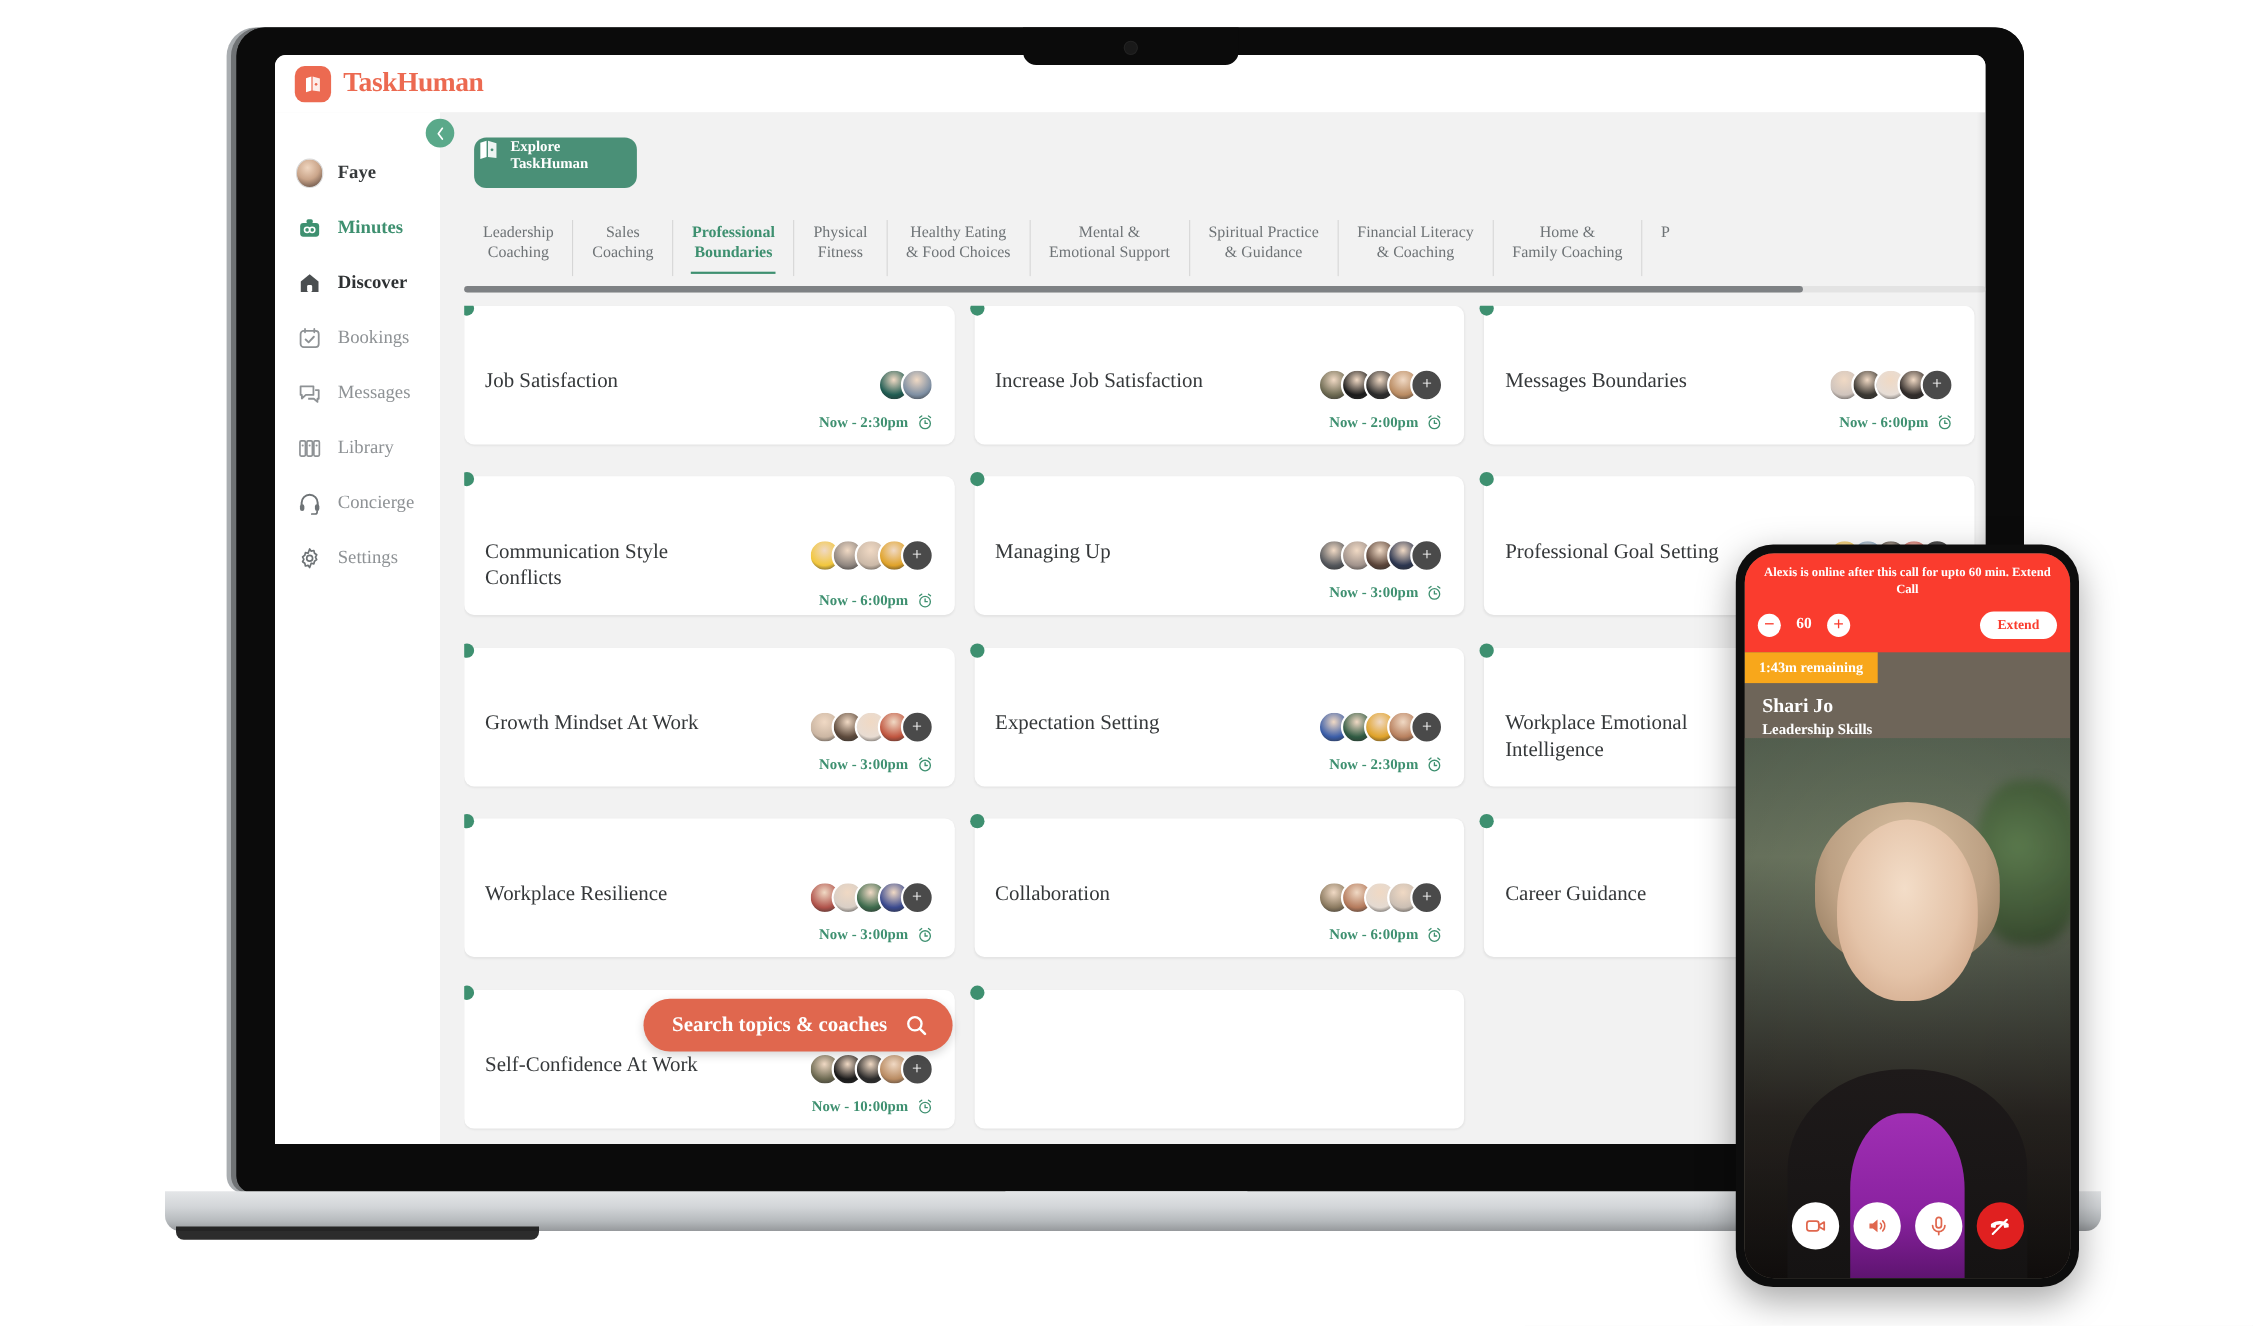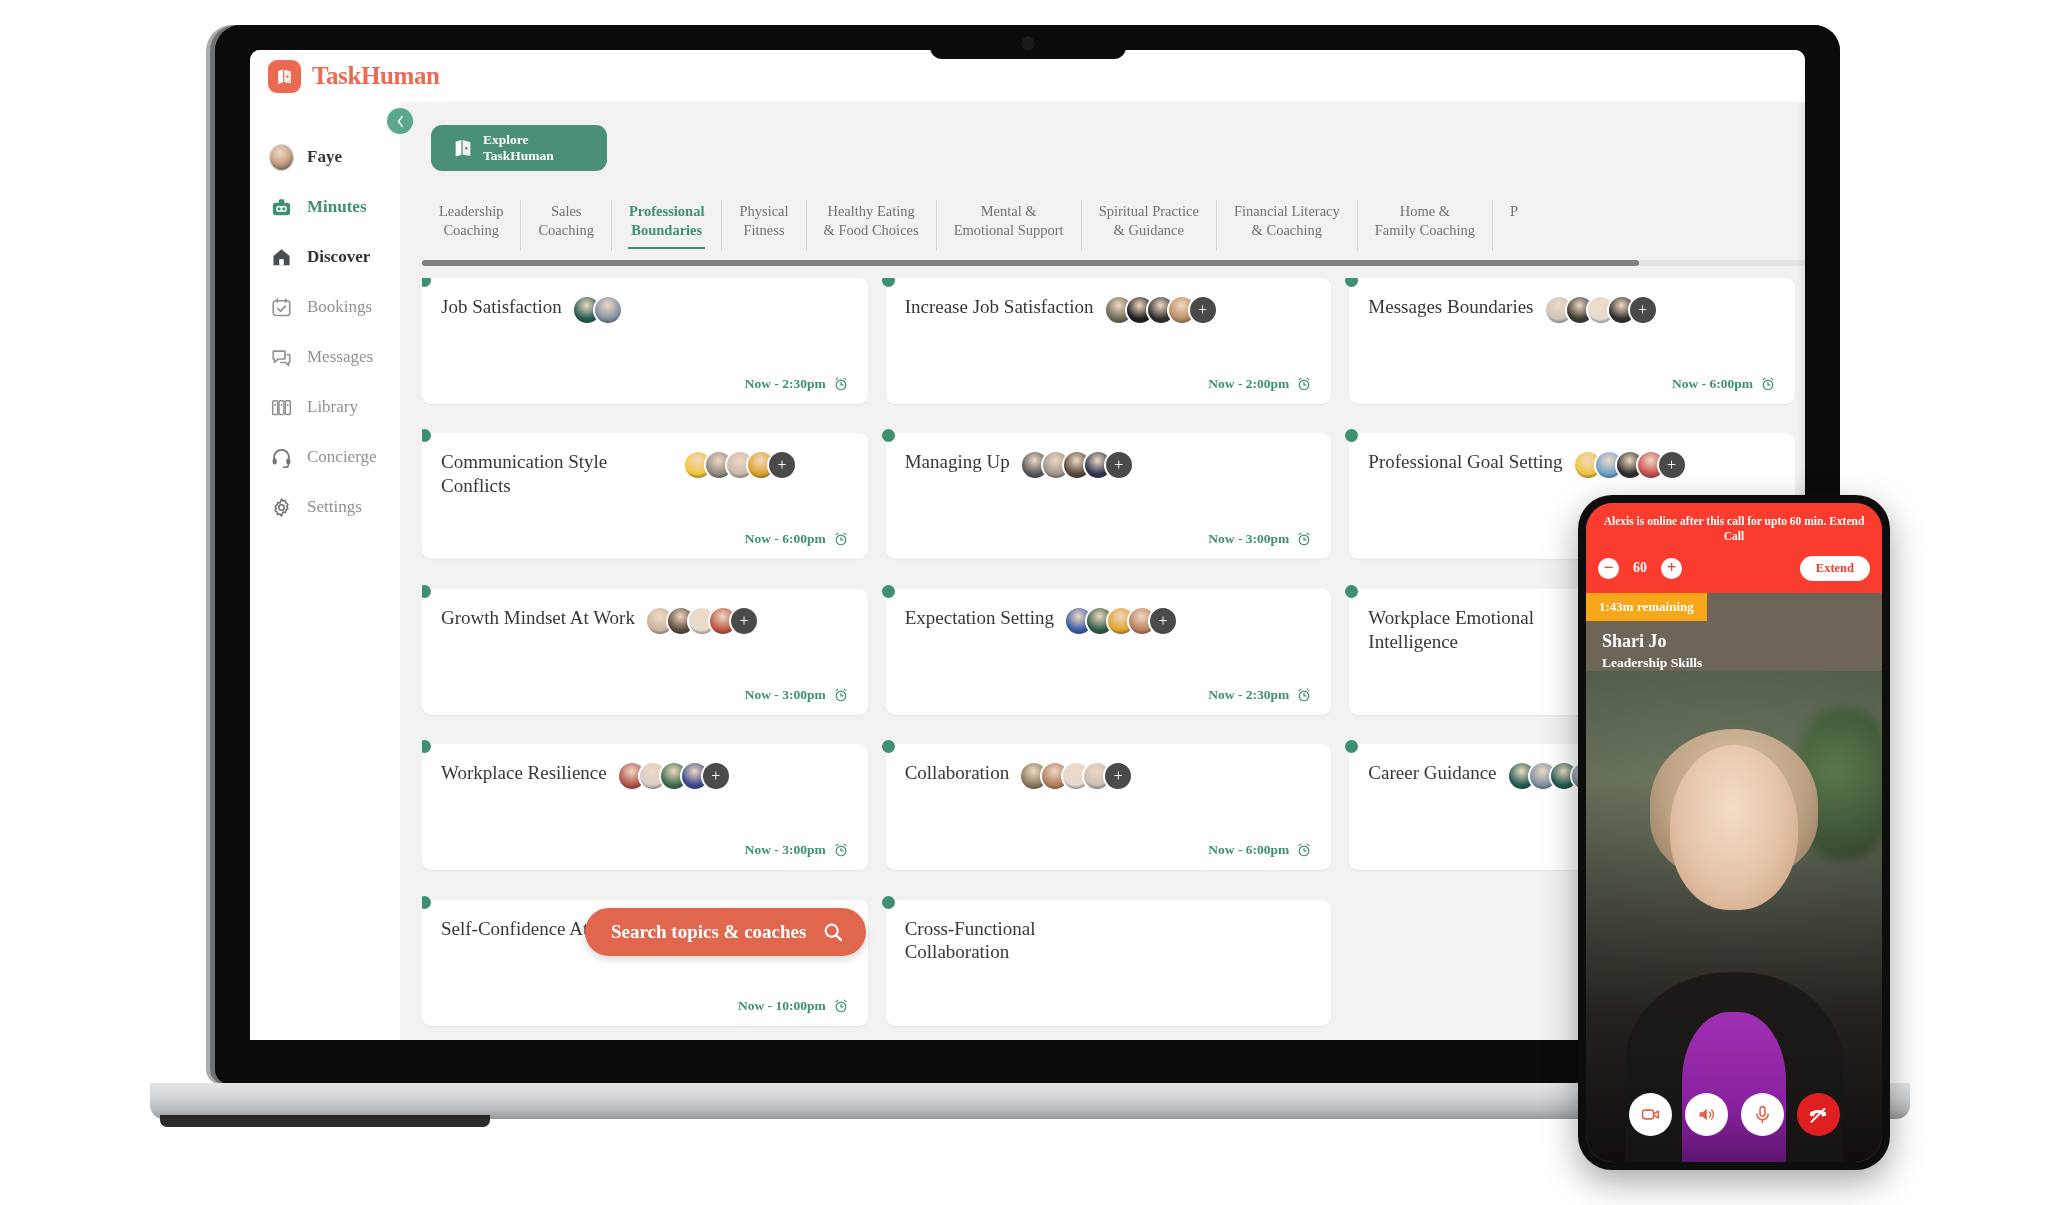--- a/index.html
+++ b/index.html
@@ -140,23 +140,23 @@
   .main {
     flex: 1 1 auto;
     background: #f2f2f2;
     position: relative;
     overflow: hidden;
   }
   .explore-btn {
     position: absolute; left: 31px; top: 23px;
     background: #4a9077;
     border-radius: 11px;
-    height: 46px; width: 176px;
-    display: flex; align-items: center; gap: 9px;
-    padding-left: 21px;
+    height: 46px; width: 148px;
+    display: flex; align-items: flex-start; gap: 9px;
+    padding-left: 2px;
     color: #fff; cursor: pointer;
   }
   .explore-text { font-size: 13.5px; font-weight: 700; line-height: 1.22; }
 
   
   .tabs-wrap {
     position: absolute; left: 0; top: 98px;
     width: 100%; height: 62px;
     display: flex; align-items: flex-start;
     padding-left: 22px;
@@ -215,21 +215,21 @@
     padding: 17px 19px 12px 19px;
     box-shadow: 0 1px 2px rgba(0,0,0,.06);
     display: flex; flex-direction: column;
     cursor: pointer;
   }
   .card-dot {
     position: absolute; left: -4px; top: -4px;
     width: 13px; height: 13px; border-radius: 50%;
     background: #3e9070;
   }
-  .card-top { display: flex; align-items: flex-start; gap: 10px; }
+  .card-top { display: flex; align-items: flex-start; justify-content: space-between; gap: 10px; margin-top: 40px; }
   .card-title {
     font-size: 19px; color: #35383a; font-weight: 500;
     line-height: 1.25; max-width: 232px;
   }
   .coaches { display: flex; align-items: center; flex: 0 0 auto; }
   .coach {
     width: 30px; height: 30px; border-radius: 50%;
     margin-left: -9px;
     border: 2px solid #ffffff;
     flex: 0 0 auto;
@@ -788,23 +788,20 @@
                   <span>Now - 10:00pm</span>
                   <svg width="16" height="16" viewBox="0 0 24 24" fill="none">
                     <circle cx="12" cy="13.4" r="7.2" stroke="#3e9070" stroke-width="1.8"></circle>
                     <path d="M12 9.6 V13.4 H15" stroke="#3e9070" stroke-width="1.8" stroke-linecap="round"></path>
                     <path d="M4.6 5.4 7.4 3.2 M19.4 5.4 16.6 3.2" stroke="#3e9070" stroke-width="1.8" stroke-linecap="round"></path>
                   </svg>
                 </div>
               </div>
               <div class="card">
                 <div class="card-dot"></div>
-                <div class="card-top">
-                  <div class="card-title">Cross-Functional Collaboration</div>
-                </div>
                 <div class="card-foot"></div>
               </div>
             </div>
 
           <div class="search-pill">
             <span>Search topics &amp; coaches</span>
             <svg width="22" height="22" viewBox="0 0 24 24" fill="none">
               <circle cx="10.6" cy="10.6" r="6.6" stroke="#ffffff" stroke-width="2.3"></circle>
               <path d="M15.6 15.6 L20.6 20.6" stroke="#ffffff" stroke-width="2.6" stroke-linecap="round"></path>
             </svg>

